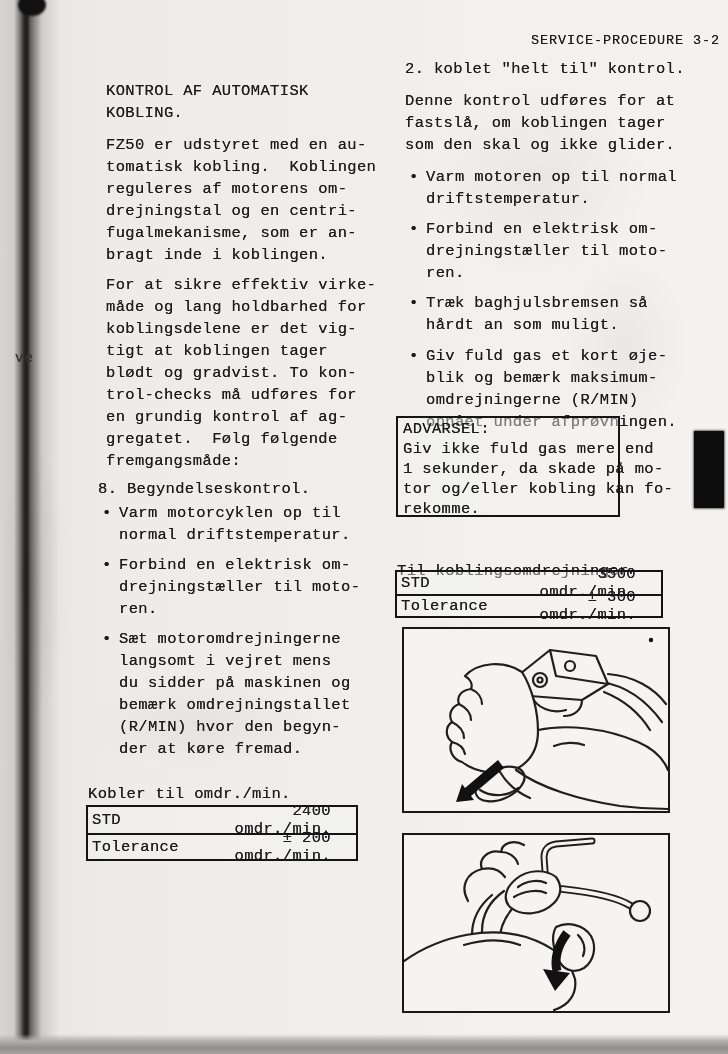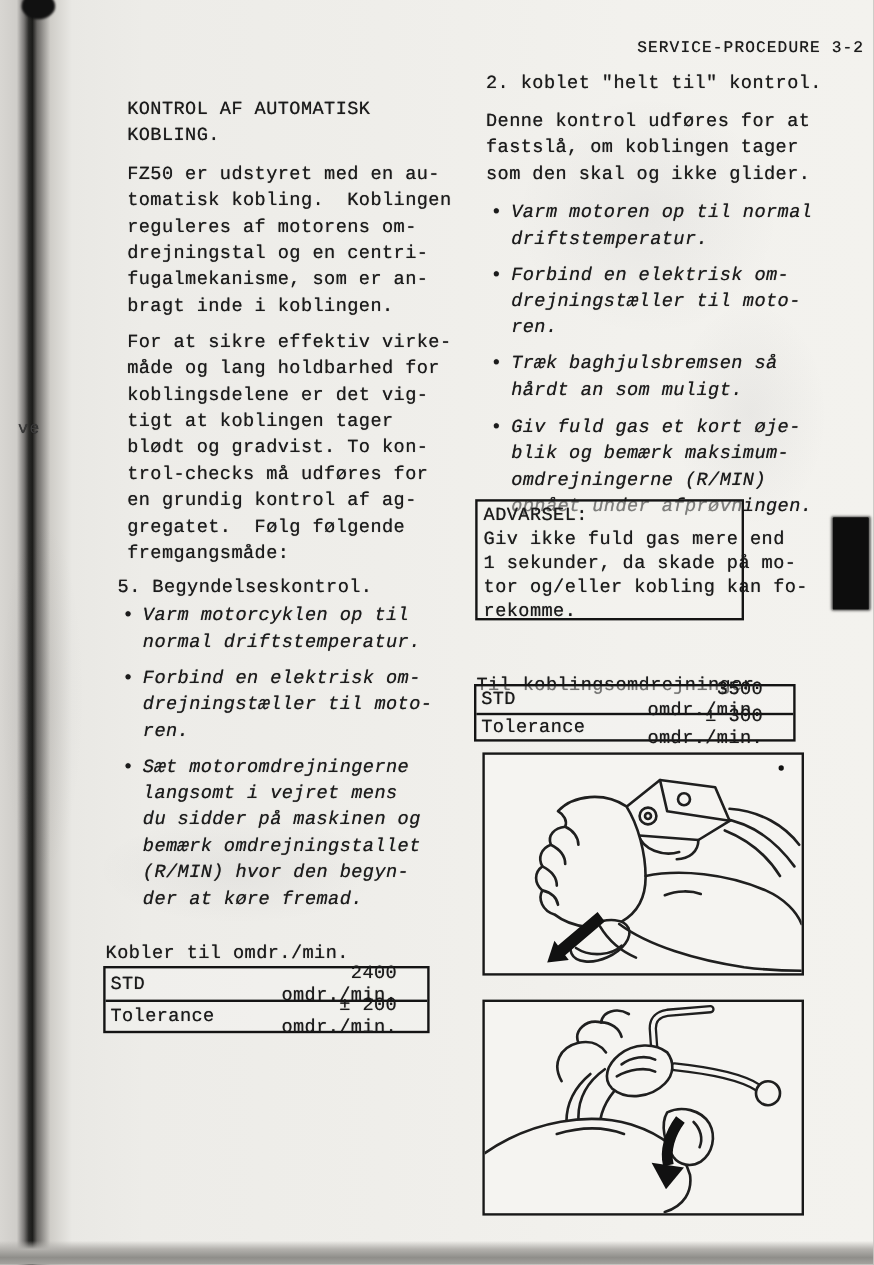--- a/index.html
+++ b/index.html
@@ -22,21 +22,21 @@
   .hdr{left:531px;top:33px;font-size:13.5px;line-height:16px;letter-spacing:.9px;}
   
   .col{position:absolute;}
   .col-left{left:98px;top:80px;width:286px;}
   .col-right{left:405px;top:58px;width:272px;}
   .para{margin:0 0 8px 8px;}
   .heading{margin:0 0 10px 8px;}
   .step{margin:0 0 2px 0;}
   .bullet{display:flex;margin:8px 0 0 0;}
   .bullet .dot{width:17px;flex:0 0 17px;padding-left:4px;}
-  .bullet .btext{flex:1;font-style:italic;}
+  .bullet .btext{flex:1;}
   .col-right .para{margin-left:0;margin-bottom:0;margin-top:10px;}
   .col-right .bullet{margin-top:8px;}
   .col-right .bullet.b4{margin-top:9px;}
   
   .warnbox{left:396px;top:416px;width:224px;height:101px;border:2.4px solid #141414;
            box-sizing:border-box;padding:1px 5px;background:rgba(244,243,240,.45);}
   .warnbox .t{font-size:15.5px;line-height:20px;}
   .spec-table{border:2.2px solid #141414;box-sizing:border-box;background:rgba(246,245,242,.4);}
   .spec-table .tr{display:flex;height:25px;align-items:center;box-sizing:border-box;}
   .spec-table .tr + .tr{border-top:2px solid #141414;}
@@ -100,21 +100,21 @@
 bragt inde i koblingen.</div>
     <div class="t para" style="margin-bottom:6px;">For at sikre effektiv virke-
 måde og lang holdbarhed for
 koblingsdelene er det vig-
 tigt at koblingen tager
 blødt og gradvist. To kon-
 trol-checks må udføres for
 en grundig kontrol af ag-
 gregatet.  Følg følgende
 fremgangsmåde:</div>
-    <div class="t step">5. Begyndelseskontrol.</div>
+    <div class="t step">8. Begyndelseskontrol.</div>
     <div class="bullet" style="margin-top:2px;">
       <span class="t dot">•</span>
       <span class="t btext">Varm motorcyklen op til
 normal driftstemperatur.</span>
     </div>
     <div class="bullet">
       <span class="t dot">•</span>
       <span class="t btext">Forbind en elektrisk om-
 drejningstæller til moto-
 ren.</span>

